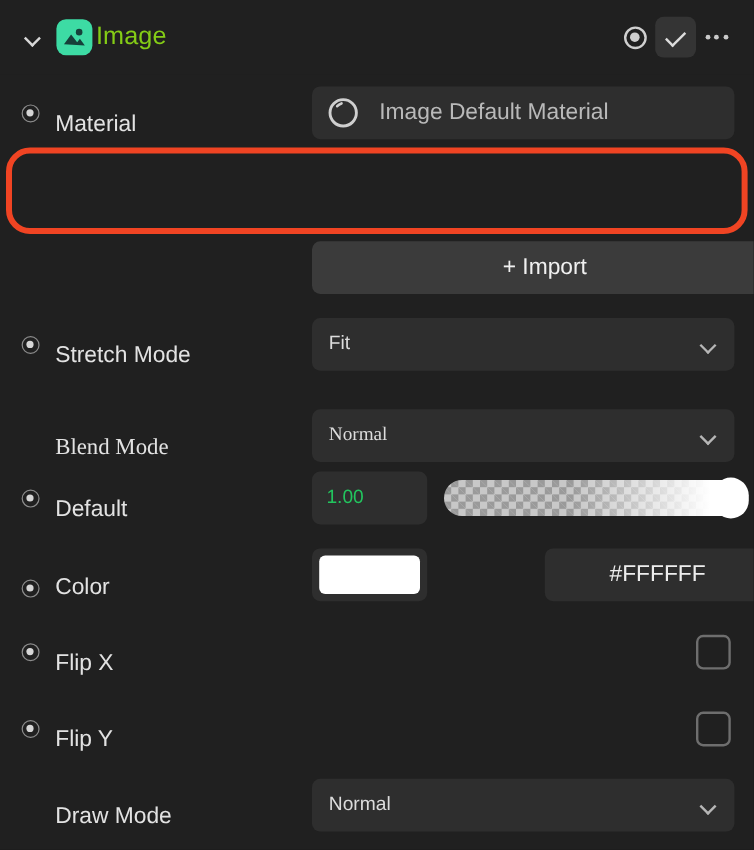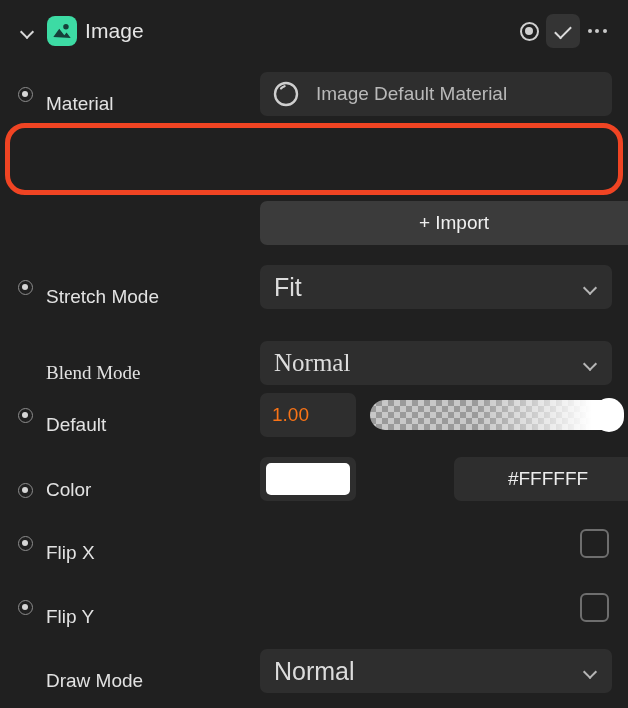--- a/index.html
+++ b/index.html
@@ -58,22 +58,22 @@
     width: 30px; height: 30px;
     border-radius: 8px;
     background: #3ddba4;
     margin-left: 7px;
     flex: 0 0 auto;
     display: flex; align-items: center; justify-content: center;
     overflow: hidden;
   }
   .node-title {
     font-size: 21px;
-    color: #e5e5e5;
-    margin-left: 8px;
+    color: #84cc16;
+    margin-left: 3px;
     letter-spacing: 0.1px;
     white-space: nowrap;
   }
   .header-spacer { flex: 1 1 auto; }
   .hdr-btn {
     width: 34px; height: 34px;
     border-radius: 7px;
     display: flex; align-items: center; justify-content: center;
     flex: 0 0 auto;
     cursor: pointer;
@@ -202,21 +202,21 @@
     box-sizing: border-box;
   }
 
   .select-field {
     width: 352px;
     height: 44px;
     padding: 0 14px 0 14px;
     justify-content: space-between;
   }
   .select-value {
-    font-size: 25px;
+    font-size: 16px;
     color: #dcdcdc;
     white-space: nowrap;
   }
   .sel-chev {
     width: 14px; height: 9px; position: relative; flex: 0 0 auto;
   }
   .sel-chev::before {
     content: "";
     position: absolute;
     left: 1px; top: 0px;
@@ -225,22 +225,22 @@
     border-bottom: 2.4px solid #b6b6b6;
     transform: rotate(45deg);
   }
 
   .num-field {
     width: 96px;
     height: 44px;
     padding: 0 0 0 12px;
   }
   .num-value {
-    font-size: 19px;
-    color: #f97316;
+    font-size: 16px;
+    color: #22c55e;
   }
 
   
   .slider {
     position: absolute;
     left: 370px;
     width: 252px;
     height: 30px;
     border-radius: 15px;
     box-sizing: border-box;

